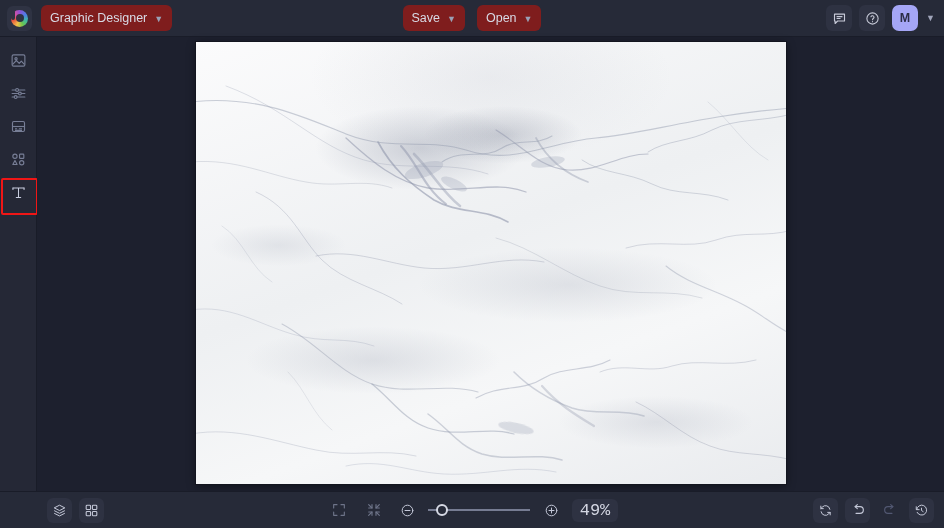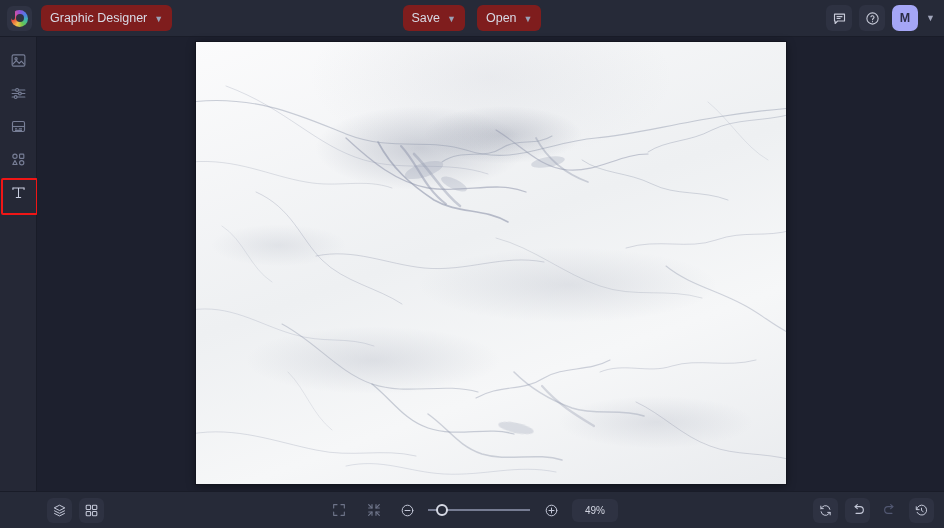--- a/index.html
+++ b/index.html
@@ -135,21 +135,21 @@
   .zoomglyph { width: 22px; height: 22px; display: flex; align-items: center; justify-content: center; color: #c4c8d8; }
   .slider { width: 102px; height: 22px; position: relative; display: flex; align-items: center; }
   .slider-track { position: absolute; left: 0; right: 0; height: 2px; background: #7d melhor; }
   .slider-track { background: #767c92; }
   .slider-knob {
     position: absolute; left: 9px; width: 12px; height: 12px; border-radius: 50%;
     background: #262a38; border: 2px solid #d6d9e4;
   }
   .zoomval {
     min-width: 46px; height: 23px; border-radius: 6px; background: #2e3242;
-    color: #d3d6e2; font-size: 10px; display: flex; align-items: center; justify-content: center;
+    color: #d3d6e2; font-size: 17px; display: flex; align-items: center; justify-content: center; font-family: Liberation Mono, monospace;
   }
   .bb-right { margin-left: auto; display: flex; align-items: center; gap: 7px; padding-right: 10px; }
   .bicon.dim { color: #525872; }
 </style>
 <style>.tool.highlight::after{border-color:#f01616;}</style></head>
 <body>
 
 <div id="app">
 
   <div class="topbar">

